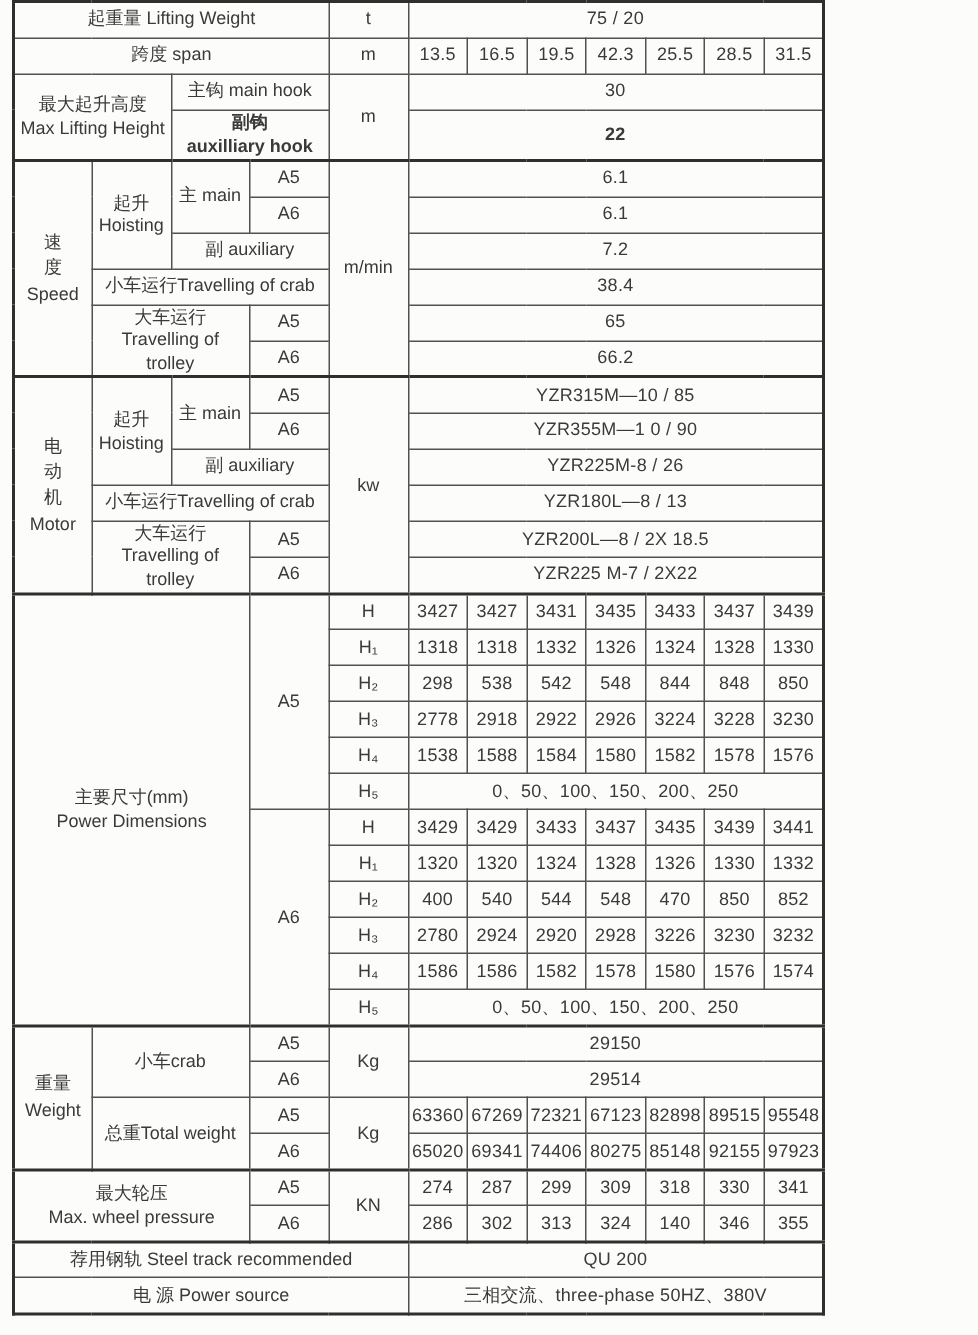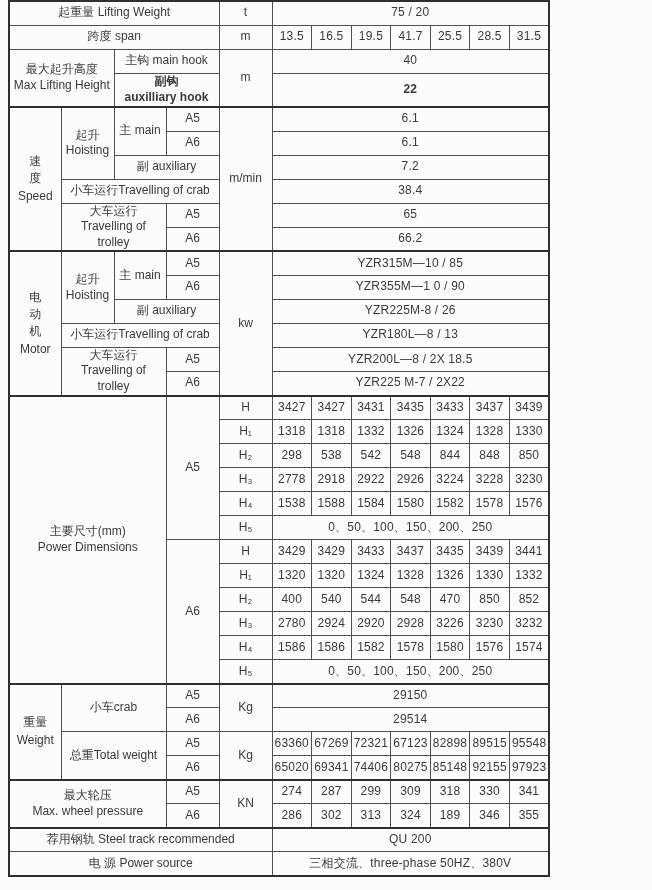--- a/index.html
+++ b/index.html
@@ -58,32 +58,32 @@
     <td class="lab">t</td>
     <td colspan="7" class="num">75 / 20</td>
   </tr>
 
   <tr>
     <td colspan="4" class="lab">跨度 span</td>
     <td class="lab">m</td>
   <td class="num">13.5</td>
         <td class="num">16.5</td>
         <td class="num">19.5</td>
-        <td class="num">41.7</td>
+        <td class="num">42.3</td>
         <td class="num">25.5</td>
         <td class="num">28.5</td>
         <td class="num">31.5</td>
       </tr>
 
   <tr>
     <td colspan="2" rowspan="2" class="lab">最大起升高度
 Max Lifting Height</td>
     <td colspan="2" class="lab">主钩 main hook</td>
     <td rowspan="2" class="lab">m</td>
-    <td colspan="7" class="num">40</td>
+    <td colspan="7" class="num">30</td>
   </tr>
   <tr class="tall">
     <td colspan="2" class="lab">副钩
 auxilliary hook</td>
     <td colspan="7" class="num">22</td>
   </tr>
 
   <tr class="sec">
     <td rowspan="6" class="lab vhead">速
 度
@@ -313,21 +313,21 @@
         <td class="num">318</td>
         <td class="num">330</td>
         <td class="num">341</td>
       </tr>
   <tr>
     <td class="lab">A6</td>
   <td class="num">286</td>
         <td class="num">302</td>
         <td class="num">313</td>
         <td class="num">324</td>
-        <td class="num">189</td>
+        <td class="num">140</td>
         <td class="num">346</td>
         <td class="num">355</td>
       </tr>
 
   <tr class="sec">
     <td colspan="5" class="lab">荐用钢轨 Steel track recommended</td>
     <td colspan="7" class="num">QU 200</td>
   </tr>
 
   <tr>

